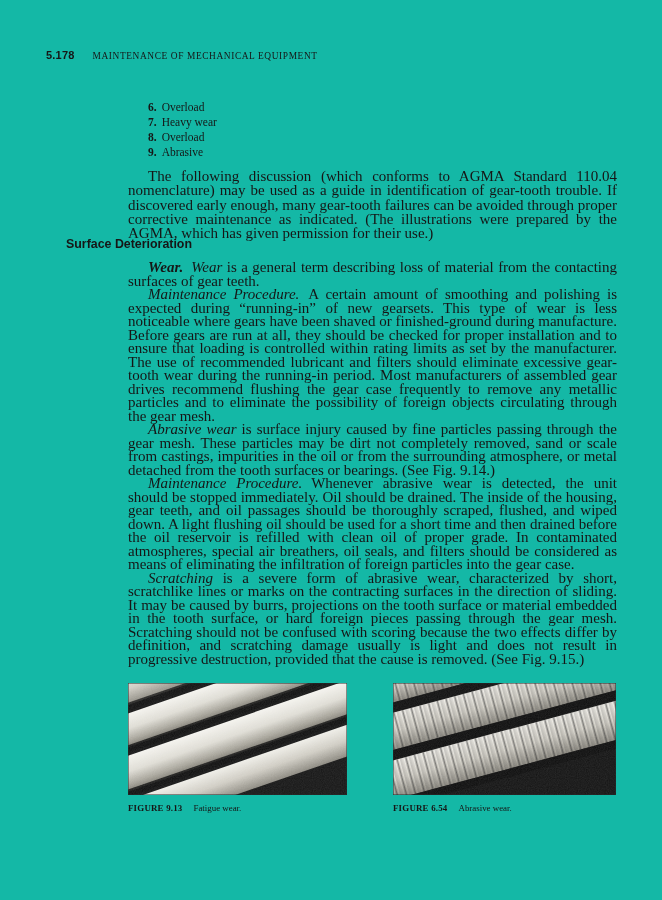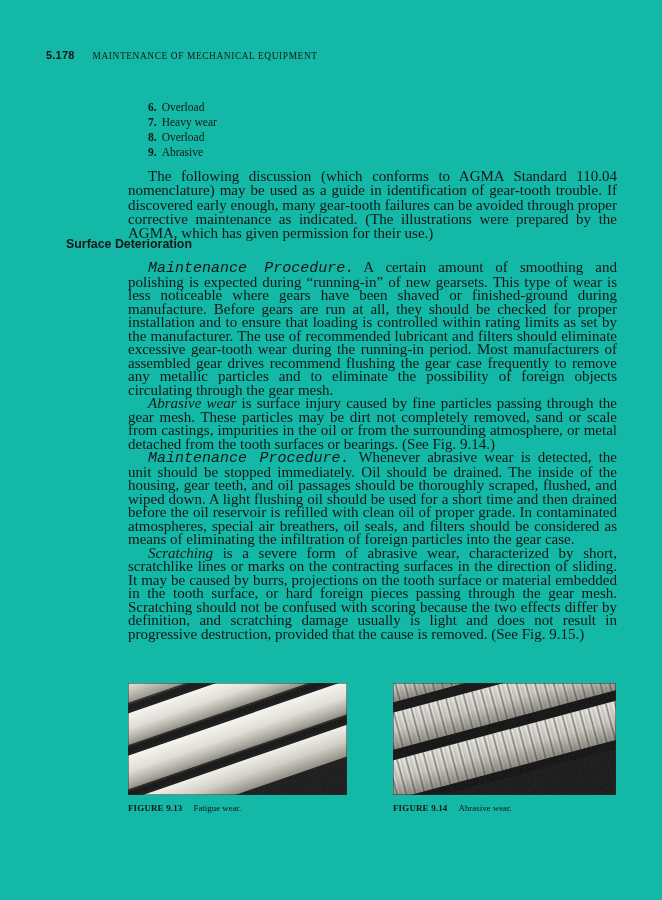--- a/index.html
+++ b/index.html
@@ -28,21 +28,21 @@
     font-family:"Liberation Sans", sans-serif;font-weight:bold;font-size:12.4px;margin-left:20px;
   }
   .body-block{position:absolute;left:128px;top:261px;width:489px;}
   .para{
     margin:0;text-align:justify;
     font-size:15px;line-height:13.5px;
     text-indent:20px;
   }
   .intro-block .para{line-height:14.3px;}
   .seg-bi{font-weight:bold;font-style:italic;margin-right:8px;}
-  .seg-ri{font-style:italic;margin-right:9px;font-family:Liberation Mono, monospace;}
+  .seg-ri{font-style:italic;margin-right:9px;}
   .seg-i{font-style:italic;}
   .figures-row{position:absolute;left:128px;top:683px;width:488px;display:flex;justify-content:space-between;}
   .figure{display:block;}
   .fig-photo{display:block;background:#141414;}
   .fig-caption{margin-top:8px;font-size:8.9px;white-space:nowrap;}
   .cap-label{font-weight:bold;letter-spacing:.2px;margin-top:12px;}
   .cap-text{margin-left:11px;}
 </style>
 </head>
 <body>
@@ -61,20 +61,21 @@
     <div class="li"><span class="li-num">9.</span><span>Abrasive</span></div>
   </div>
 
   <div class="intro-block" id="intro-block">
       <p class="para"><span class="seg-r">The following discussion (which conforms to AGMA Standard 110.04 nomenclature) may be used as a guide in identification of gear-tooth trouble. If discovered early enough, many gear-tooth failures can be avoided through proper corrective maintenance as indicated. (The illustrations were prepared by the AGMA, which has given permission for their use.)</span></p>
     </div>
 
   <div class="section-heading">Surface Deterioration</div>
 
   <div class="body-block" id="body-block">
+      <p class="para"><span class="seg-bi">Wear.</span><span class="seg-i">Wear</span><span class="seg-r"> is a general term describing loss of material from the contacting surfaces of gear teeth.</span></p>
       <p class="para"><span class="seg-ri">Maintenance Procedure.</span><span class="seg-r">A certain amount of smoothing and polishing is expected during “running-in” of new gearsets. This type of wear is less noticeable where gears have been shaved or finished-ground during manufacture. Before gears are run at all, they should be checked for proper installation and to ensure that loading is controlled within rating limits as set by the manufacturer. The use of recommended lubricant and filters should eliminate excessive gear-tooth wear during the running-in period. Most manufacturers of assembled gear drives recommend flushing the gear case frequently to remove any metallic particles and to eliminate the possibility of foreign objects circulating through the gear mesh.</span></p>
       <p class="para"><span class="seg-i">Abrasive wear</span><span class="seg-r"> is surface injury caused by fine particles passing through the gear mesh. These particles may be dirt not completely removed, sand or scale from castings, impurities in the oil or from the surrounding atmosphere, or metal detached from the tooth surfaces or bearings. (See Fig. 9.14.)</span></p>
       <p class="para"><span class="seg-ri">Maintenance Procedure.</span><span class="seg-r">Whenever abrasive wear is detected, the unit should be stopped immediately. Oil should be drained. The inside of the housing, gear teeth, and oil passages should be thoroughly scraped, flushed, and wiped down. A light flushing oil should be used for a short time and then drained before the oil reservoir is refilled with clean oil of proper grade. In contaminated atmospheres, special air breathers, oil seals, and filters should be considered as means of eliminating the infiltration of foreign particles into the gear case.</span></p>
       <p class="para"><span class="seg-i">Scratching</span><span class="seg-r"> is a severe form of abrasive wear, characterized by short, scratchlike lines or marks on the contracting surfaces in the direction of sliding. It may be caused by burrs, projections on the tooth surface or material embedded in the tooth surface, or hard foreign pieces passing through the gear mesh. Scratching should not be confused with scoring because the two effects differ by definition, and scratching damage usually is light and does not result in progressive destruction, provided that the cause is removed. (See Fig. 9.15.)</span></p>
     </div>
 
   <div class="figures-row">
 
     <div class="figure">
       <svg class="fig-photo" width="219" height="112" viewBox="0 0 219 112" xmlns="http://www.w3.org/2000/svg">
@@ -141,18 +142,18 @@
           <rect x="-60" y="2" width="350" height="36" rx="17" fill="url(#scratches)"></rect>
           <rect x="-60" y="48" width="350" height="38" rx="18" fill="url(#scratches)"></rect>
           <rect x="-70" y="38" width="350" height="9" fill="#0d0d0d" opacity="0.9"></rect>
           <rect x="-70" y="-8" width="350" height="9" fill="#0f0f0f" opacity="0.85"></rect>
           <rect x="-70" y="86" width="350" height="8" fill="#0d0d0d" opacity="0.9"></rect>
         </g>
         <rect x="0" y="0" width="223" height="112" filter="url(#grain14)" opacity="0.6"></rect>
         <rect x="0" y="0" width="223" height="112" fill="none" stroke="#2a2a2a" stroke-width="1"></rect>
       </svg>
       <div class="fig-caption">
-        <span class="cap-label">FIGURE 9.14</span><span class="cap-text">Abrasive wear.</span>
+        <span class="cap-label">FIGURE 6.54</span><span class="cap-text">Abrasive wear.</span>
       </div>
     </div>
 
   </div>
 </div>
 
 </body></html>

